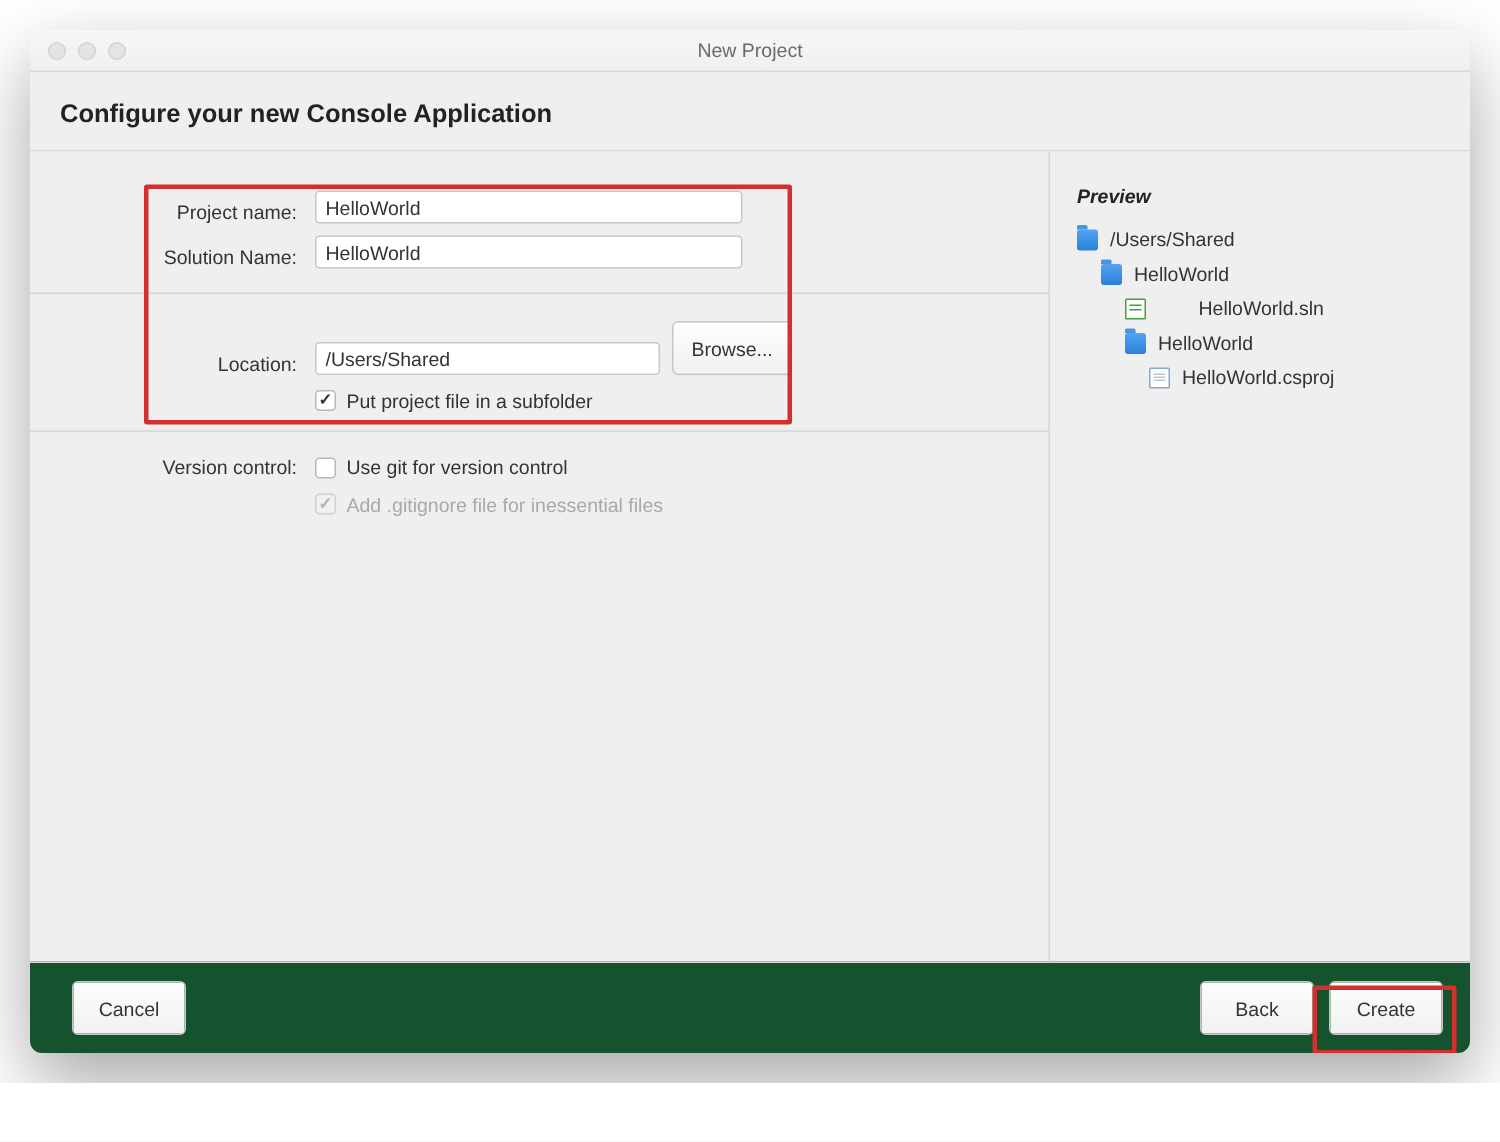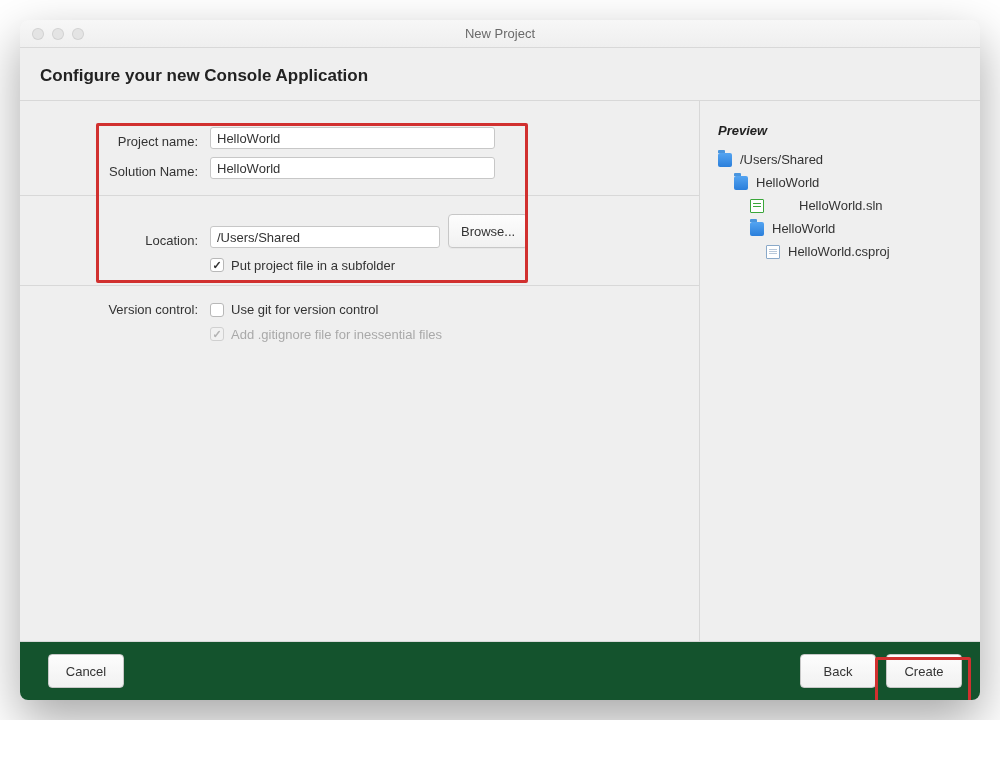--- a/index.html
+++ b/index.html
@@ -108,22 +108,22 @@
       line-height: 1;
     }
     .chk-box.checked::after {
       content: "✓";
       color: #333;
       font-weight: bold;
     }
     .chk-box.disabled { background: #f1f1f1; border-color: #d0d0d0; }
     .chk-box.disabled.checked::after { color: #b3b3b3; }
     .btn {
-      height: 14px;
-      padding: 16px 12px;
+      height: 36px;
+      padding: 4px 12px;
       border: 1px solid #c7c7c7;
       border-radius: 4px;
       background: linear-gradient(#fdfdfd, #f1f1f1);
       font-size: 13px;
       color: #333;
       cursor: default;
       display: inline-flex;
       align-items: center;
       justify-content: center;
       box-shadow: 0 1px 0 rgba(0,0,0,0.03);

